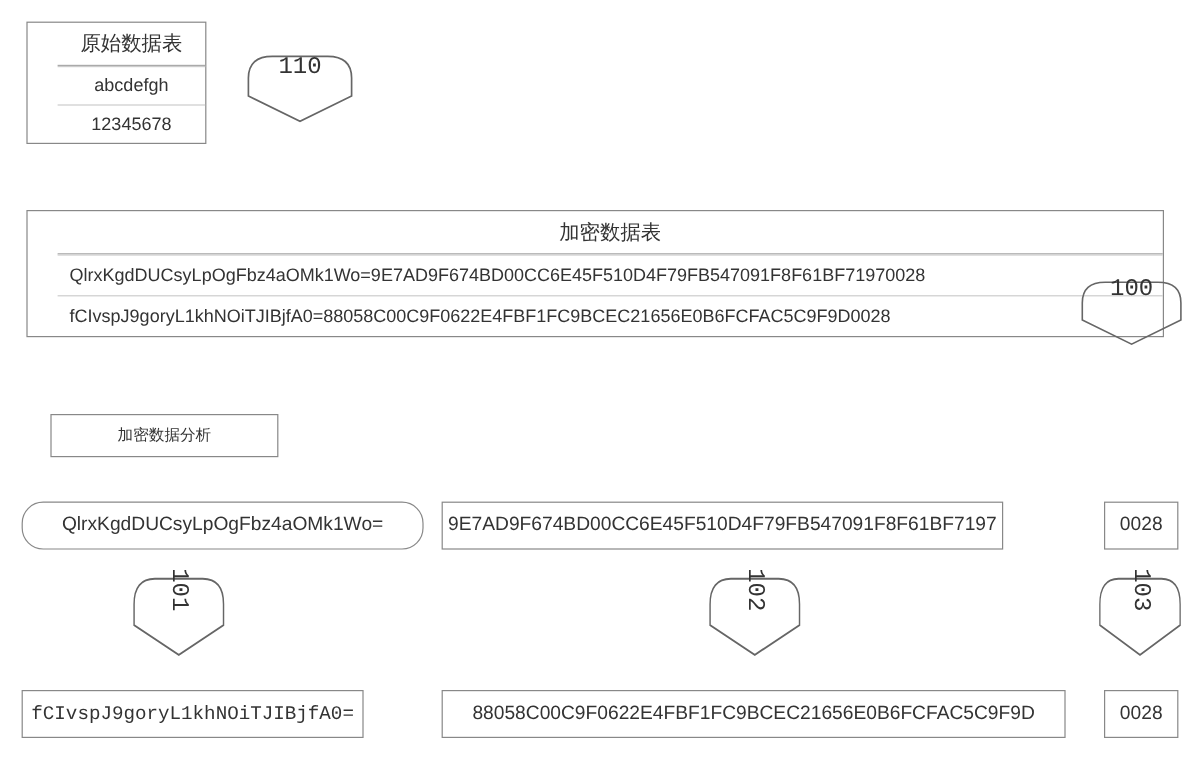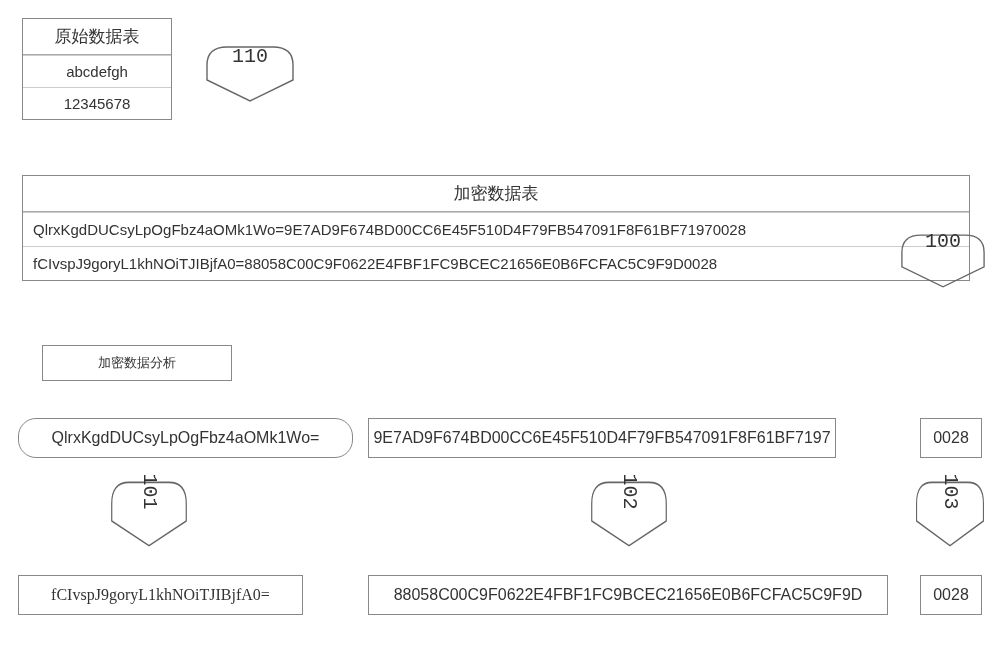--- a/index.html
+++ b/index.html
@@ -16,21 +16,21 @@
   }
   .box {
     border: 1px solid #888;
     background: #fff;
     text-align: center;
     display: flex;
     align-items: center;
     justify-content: center;
     padding: 2px 4px;
   }
-  .tbl { border: 1px solid #888; background:#fff; }
+  .tbl { border: 1px solid #888; background:#fff;padding-left:25px; }
   .tbl .hdr {
     border-bottom: 1px solid #aaa;
     text-align: center;
     padding: 6px 0;
     font-size: 17px;
   }
   .tbl .row {
     border-top: 1px solid #ccc;
     padding: 8px 10px;
     font-family: Arial, sans-serif; 
@@ -91,21 +91,21 @@
 
 <div class="box cluster" style="left:42px; top:345px; width:190px; height:36px; font-size:13px;">加密数据分析</div>
 
 <div class="box cluster" style="left:18px; top:418px; width:335px; height:40px; font-family:Arial;border-radius:18px;">QlrxKgdDUCsyLpOgFbz4aOMk1Wo=</div>
 <div class="shield rot cluster" style="left:110px; top:480px; width:78px; height:68px;">
   <svg viewBox="0 0 90 58" preserveAspectRatio="none">
     <path d="M2 20 Q2 2 22 2 L68 2 Q88 2 88 20 L88 35 L45 56 L2 35 Z" fill="none" stroke="#666" stroke-width="1.4"></path>
   </svg>
   <span>101</span>
 </div>
-<div class="box cluster" style="left:18px; top:575px; width:285px; height:40px; font-family:Liberation Serif, serif;">fCIvspJ9goryL1khNOiTJIBjfA0=</div>
+<div class="box cluster" style="left:18px; top:575px; width:285px; height:40px; font-family:Liberation Mono, monospace;">fCIvspJ9goryL1khNOiTJIBjfA0=</div>
 
 <div class="box cluster" style="left:368px; top:418px; width:468px; height:40px; font-family:Arial;">9E7AD9F674BD00CC6E45F510D4F79FB547091F8F61BF7197</div>
 <div class="shield rot cluster" style="left:590px; top:480px; width:78px; height:68px;">
   <svg viewBox="0 0 90 58" preserveAspectRatio="none">
     <path d="M2 20 Q2 2 22 2 L68 2 Q88 2 88 20 L88 35 L45 56 L2 35 Z" fill="none" stroke="#666" stroke-width="1.4"></path>
   </svg>
   <span>102</span>
 </div>
 <div class="box cluster" style="left:368px; top:575px; width:520px; height:40px; font-family:Arial;">88058C00C9F0622E4FBF1FC9BCEC21656E0B6FCFAC5C9F9D</div>
 

